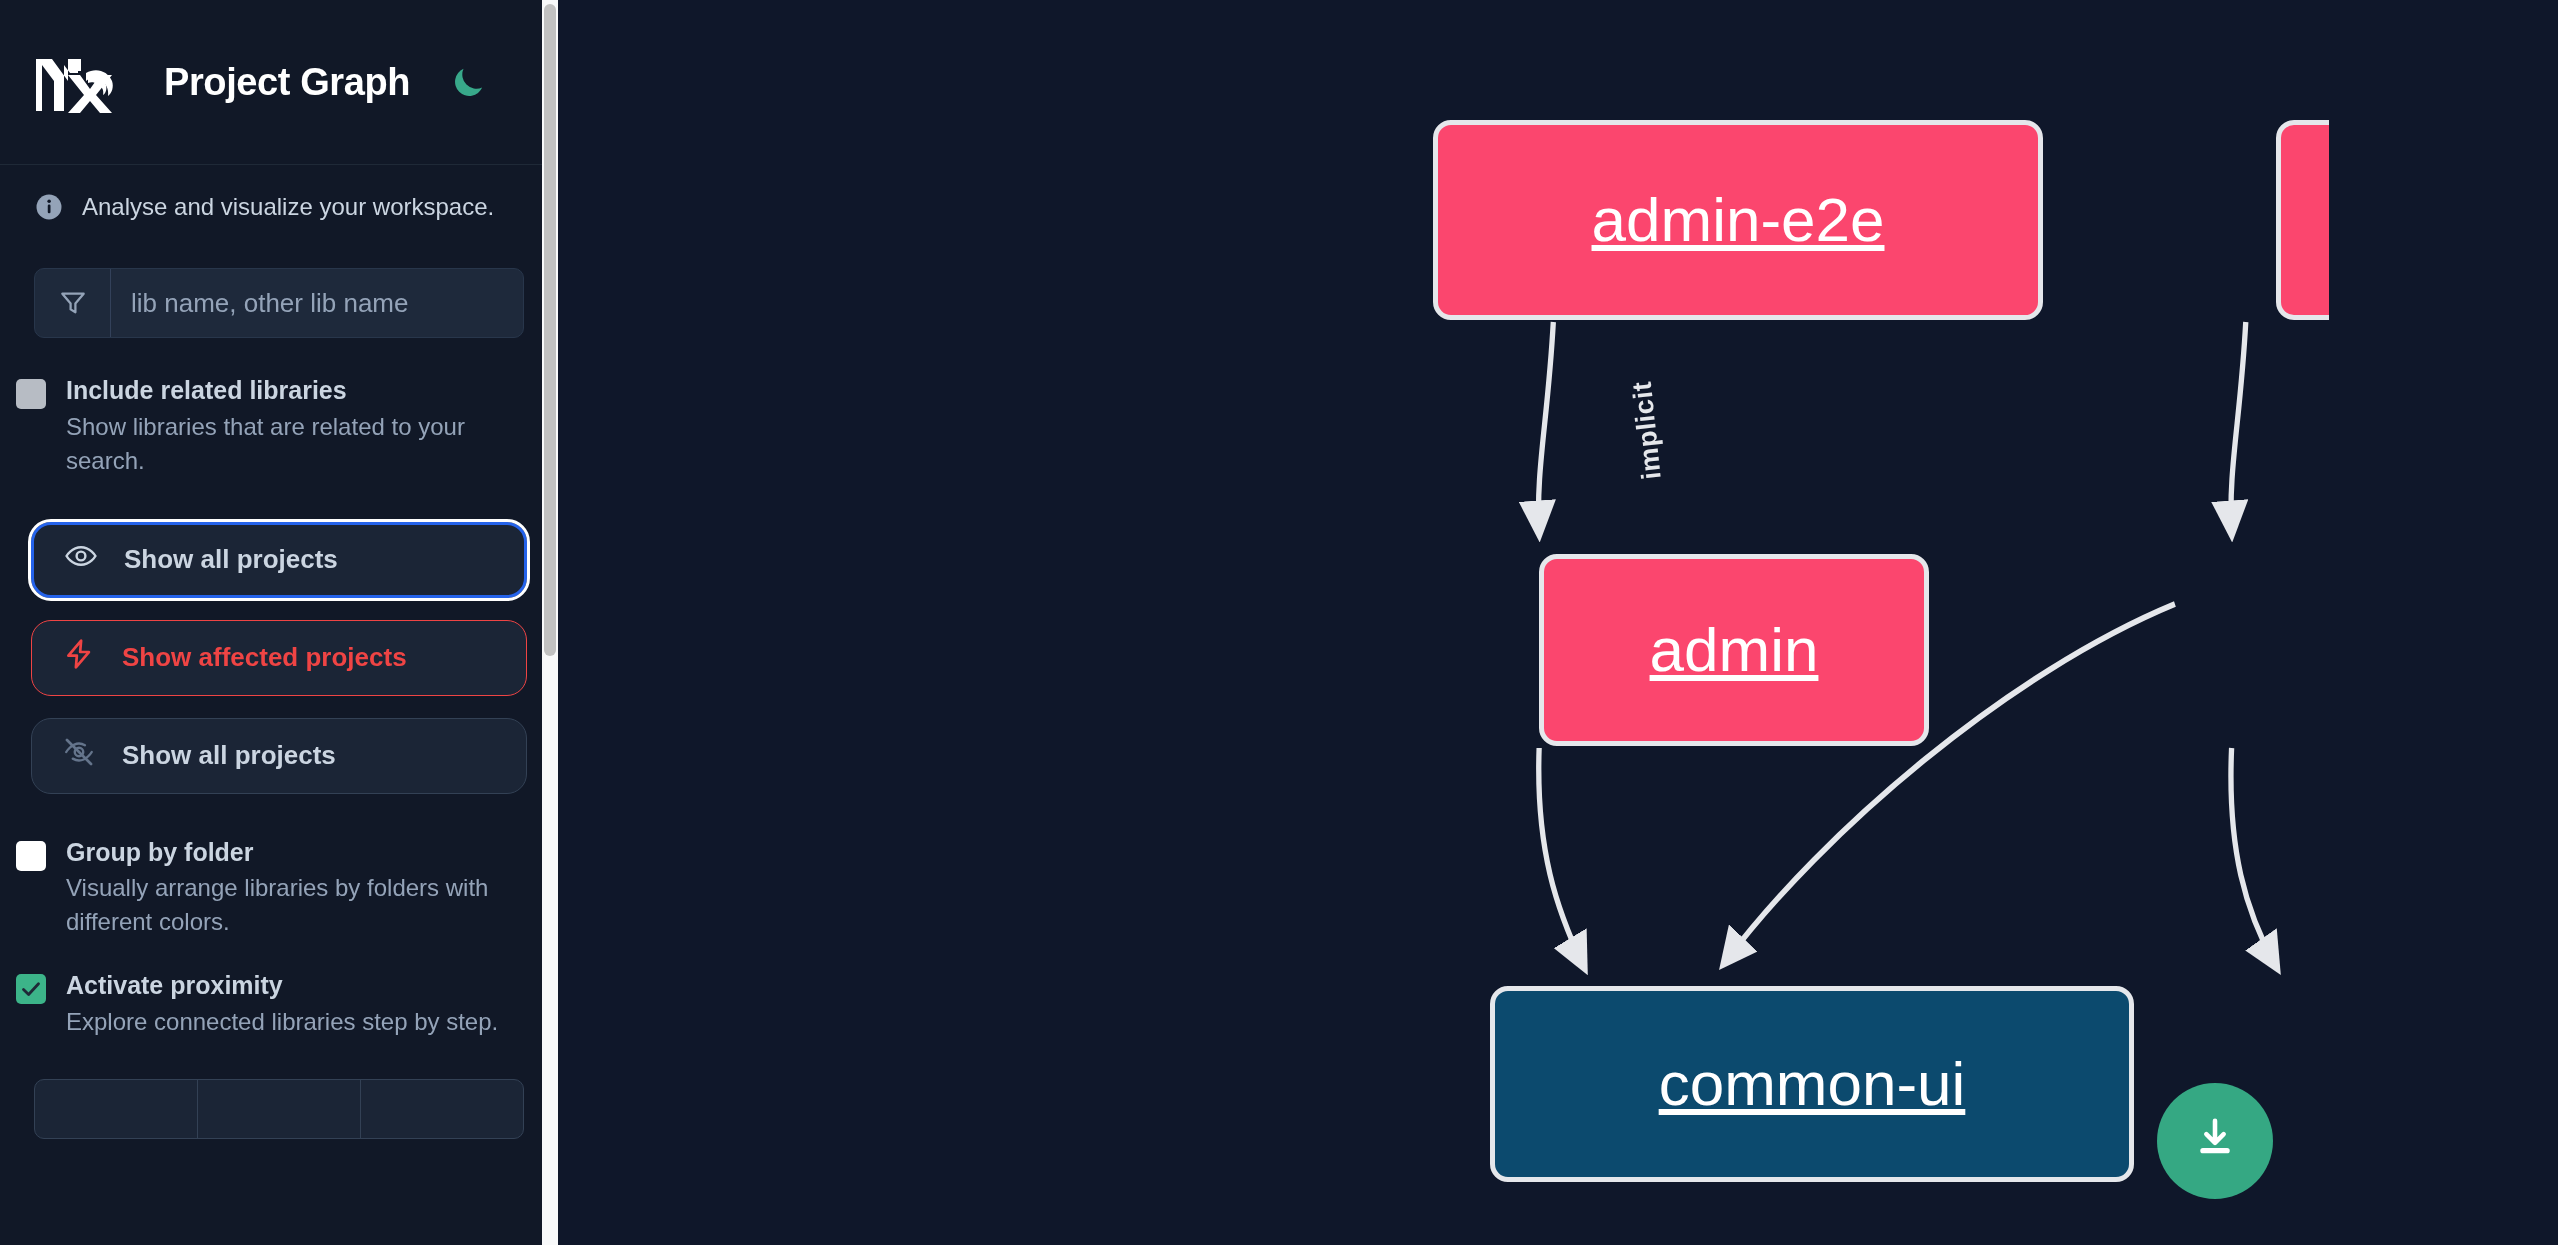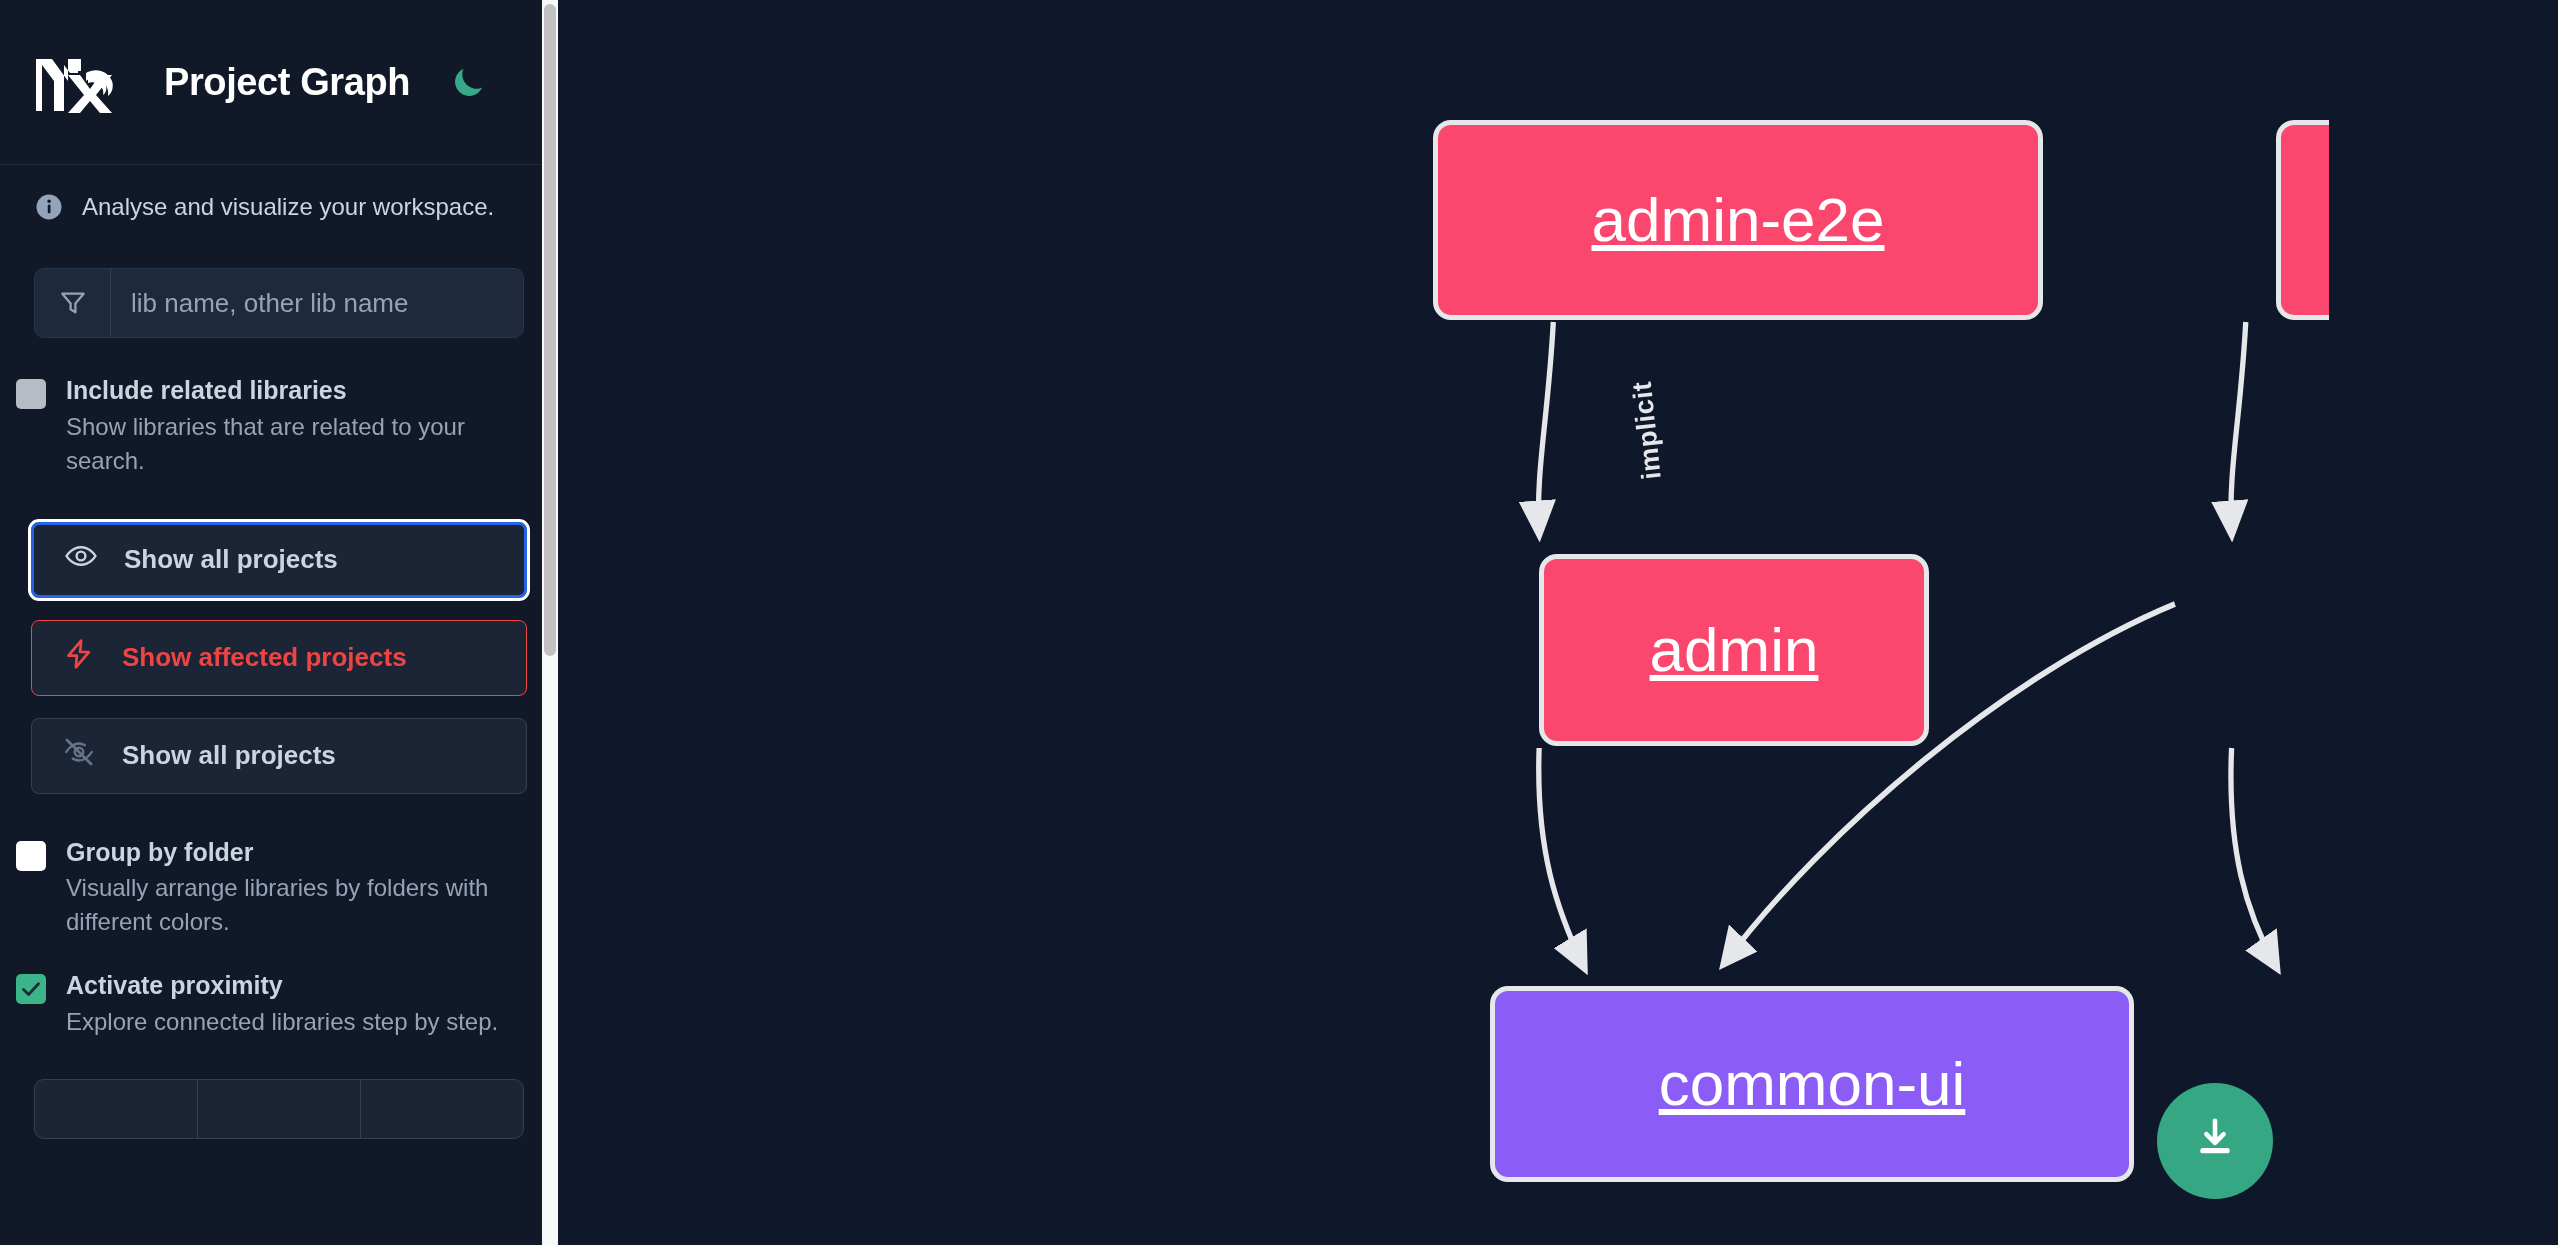--- a/index.html
+++ b/index.html
@@ -88,21 +88,21 @@
   }
   .check-desc {
     font-size: 24px; color: #94a3b8; line-height: 1.42; margin-top: 3px;
   }
 
   .btn-stack { padding: 44px 31px 0 31px; display: flex; flex-direction: column; gap: 22px; }
   .gbtn {
     height: 76px; width: 100%;
     display: flex; align-items: center;
     padding-left: 30px; gap: 26px;
-    border-radius: 8px;
+    border-radius: 20px;
     background: #1b2536;
     border: 1px solid #334155;
     font-size: 26px; font-weight: 700;
     color: #cbd5e1;
     cursor: pointer;
   }
   .gbtn.focus {
     border: 3px solid #2563eb;
     outline: 3px solid #ffffff;
     outline-offset: 0px;
@@ -329,21 +329,21 @@
     </div>
 
     <div class="node" style="left:981px; top:554px; width:390px; height:192px; background:#fb466e;">
       <span class="node-label">admin</span>
     </div>
 
     <div class="node" style="left:1827px; top:554px; width:346px; height:192px; background:#fb466e;">
       <span class="node-label">store</span>
     </div>
 
-    <div class="node" style="left:932px; top:986px; width:644px; height:196px; background:#8b5cf6;">
+    <div class="node" style="left:932px; top:986px; width:644px; height:196px; background:#0c4a6e;">
       <span class="node-label">common-ui</span>
     </div>
 
     <div class="node" style="left:1814px; top:986px; width:524px; height:196px; background:#6b7280;">
       <span class="node-label">products</span>
     </div>
 
     <span class="edge-label" style="left:1040px; top:415px; transform: rotate(-96deg);">implicit</span>
 
     <span class="edge-label" style="left:1822px; top:415px; transform: rotate(-96deg);">implicit</span>

